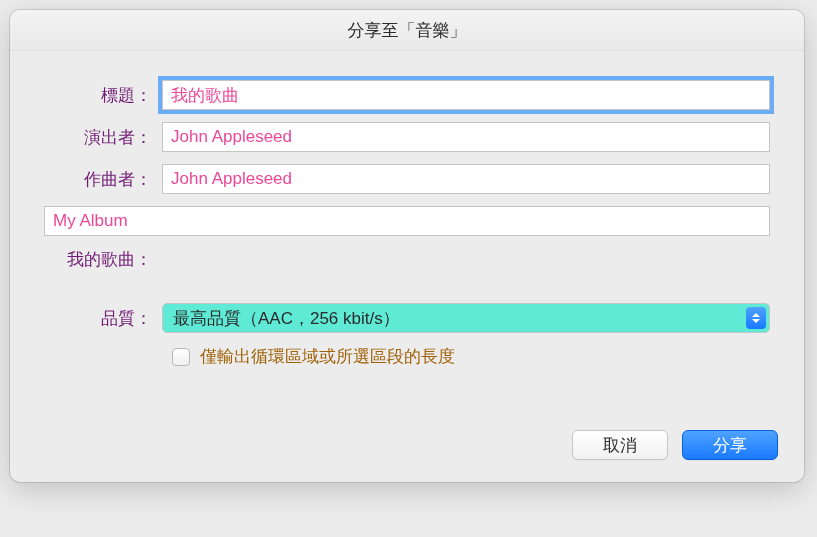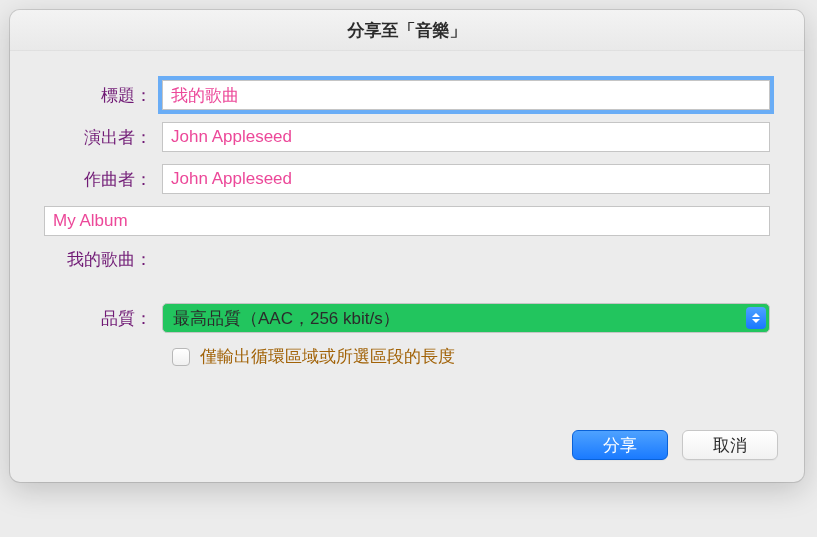--- a/index.html
+++ b/index.html
@@ -21,21 +21,21 @@
       background: #ececec;
       border-radius: 10px;
       box-shadow: 0 0 0 1px rgba(0,0,0,0.12), 0 8px 30px rgba(0,0,0,0.18);
       margin: 10px;
       overflow: hidden;
     }
     .titlebar {
       text-align: center;
       padding: 9px 0 8px 0;
       font-size: 17px;
-      font-weight: 700;
+      font-weight: 400;
       color: #2b2b2b;
       border-bottom: 1px solid rgba(0,0,0,0.08);
       background: linear-gradient(#f3f3f3, #e9e9e9);
     }
     .content {
       padding: 29px 34px 22px 34px;
     }
     .row {
       display: flex;
       align-items: center;
@@ -66,21 +66,21 @@
     }
     input[type="text"].focused {
       border: 1px solid #c5c5c5;
       box-shadow: 0 0 0 4px rgba(0,122,255,0.55);
     }
     .gap { height: 20px; }
     .select {
       position: relative;
       width: 100%;
       height: 30px;
-      background: #22c55e;
+      background: #5eead4;
       border: 1px solid #c5c5c5;
       border-radius: 5px;
       display: flex;
       align-items: center;
       padding: 0 32px 0 10px;
       font-size: 17px;
       color: #2b2b2b;
       cursor: default;
     }
     .select-value { white-space: nowrap; overflow: hidden; text-overflow: ellipsis; }
@@ -206,16 +206,16 @@
     </div>
 
     <div class="checkbox-row">
       <div class="checkbox"></div>
       <div class="checkbox-label">僅輸出循環區域或所選區段的長度</div>
     </div>
 
   </div>
 
   <div class="footer">
+    <div class="btn">取消</div>
     <div class="btn primary">分享</div>
-    <div class="btn">取消</div>
   </div>
 </div>
 
 </body></html>

